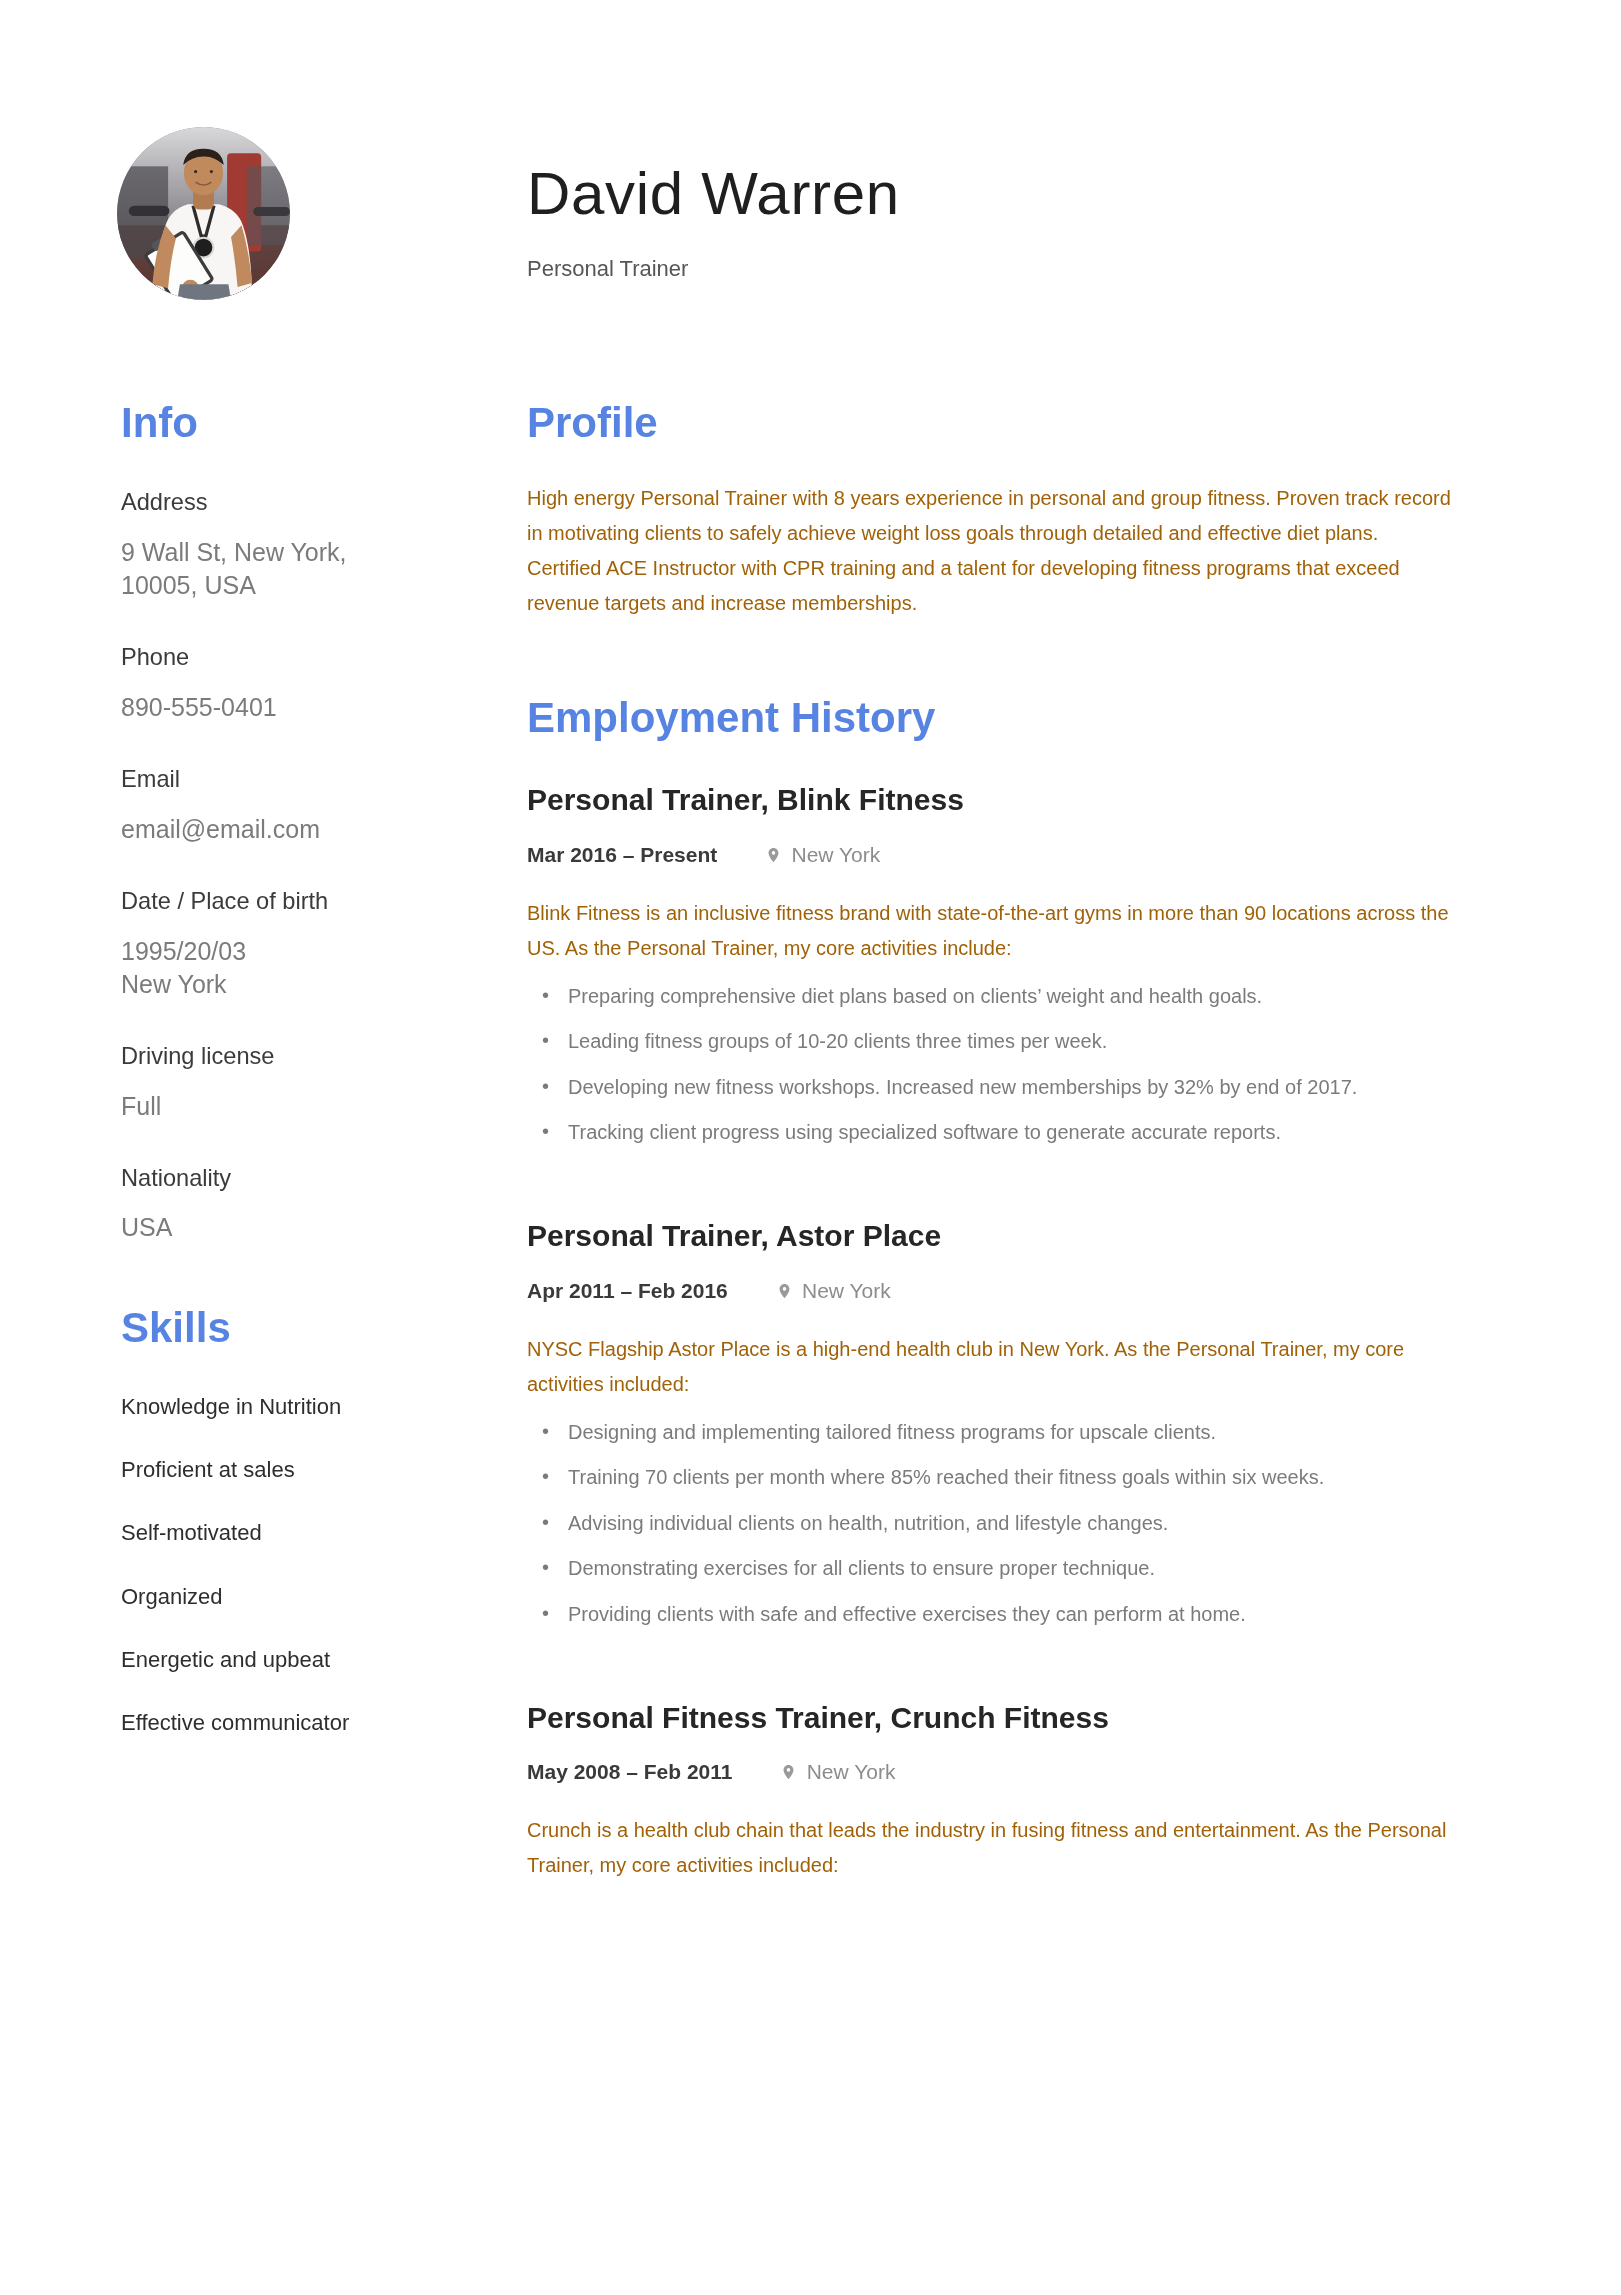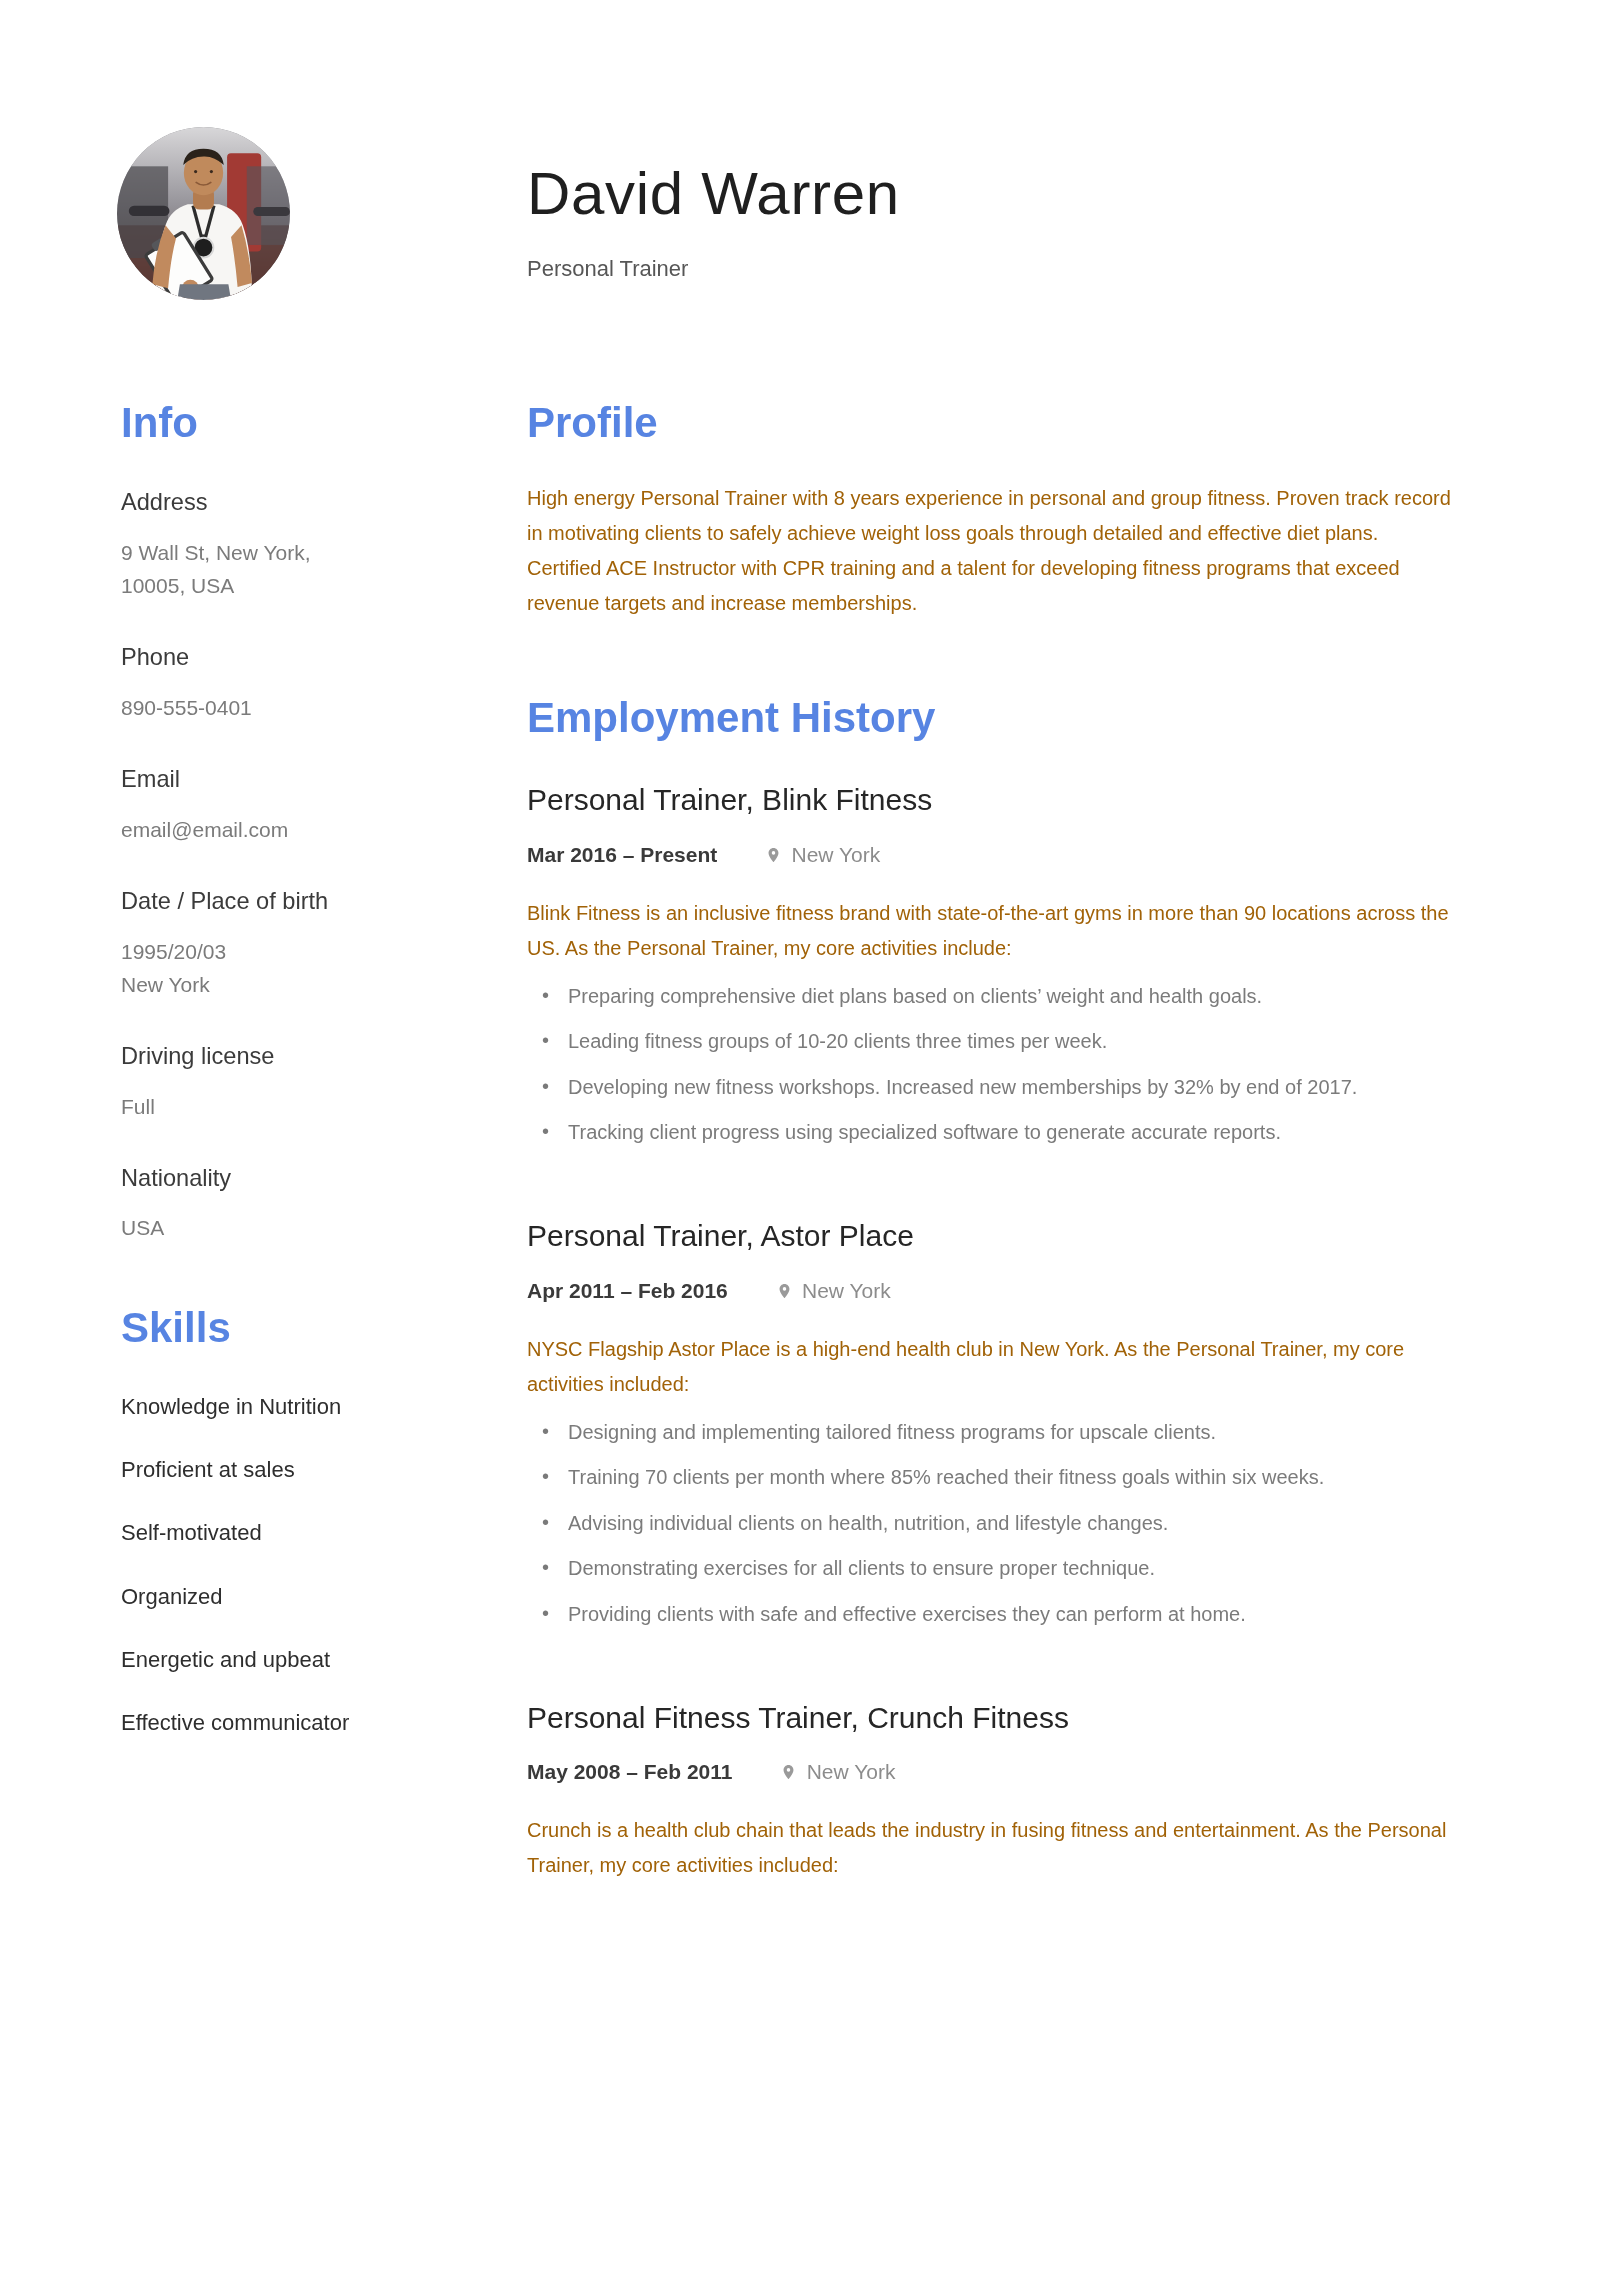--- a/index.html
+++ b/index.html
@@ -24,32 +24,32 @@
   .sidebar{width:314px;flex:none}
   .main{flex:1;margin-left:92px;min-width:0}
 
   .heading{margin:0;font-size:42px;font-weight:700;color:#5784e2;line-height:1.12}
   .sidebar .heading{margin-bottom:42px}
   .main .heading{margin-bottom:35px}
 
   
   .field{margin-bottom:41px}
   .flabel{font-size:23.6px;font-weight:400;color:#3b3b3b;margin-bottom:19.6px;line-height:1.2}
-  .fline{font-size:21px;color:#7b7b7b;line-height:33px}
+  .fline{font-size:25px;color:#7b7b7b;line-height:33px}
 
   .skills-heading{margin-top:60px}
   .skills{list-style:none;margin:0;padding:0}
   .skills li{font-size:22px;color:#2e2e2e;margin-bottom:37px;line-height:1.2}
 
   
   .body-text{margin:0;font-size:20px;color:#a16207;line-height:35px;max-width:929px}
   .emp-heading{margin-top:73px;margin-bottom:31px}
   .jobs{margin-top:42px}
   .job + .job{margin-top:69px}
-  .job-title{margin:0;font-size:30px;font-weight:400;color:#262626;line-height:1.15}
+  .job-title{margin:0;font-size:30px;font-weight:700;color:#262626;line-height:1.15}
   .meta{display:flex;margin-top:25px}
   .dates{font-size:21px;font-weight:700;color:#3a3a3a}
   .loc{display:flex;align-items:center;margin-left:48px}
   .loc .pin{margin-right:9.2px;flex:none}
   .loc-text{font-size:21px;color:#8c8c8c}
   .job .body-text{margin-top:29px}
   .bullets{list-style:none;margin:13px 0 0;padding:0 0 0 41px}
   .bullets li{
     position:relative;font-size:20px;color:#7b7b7b;line-height:35px;
     margin-bottom:10.5px;max-width:851px;

